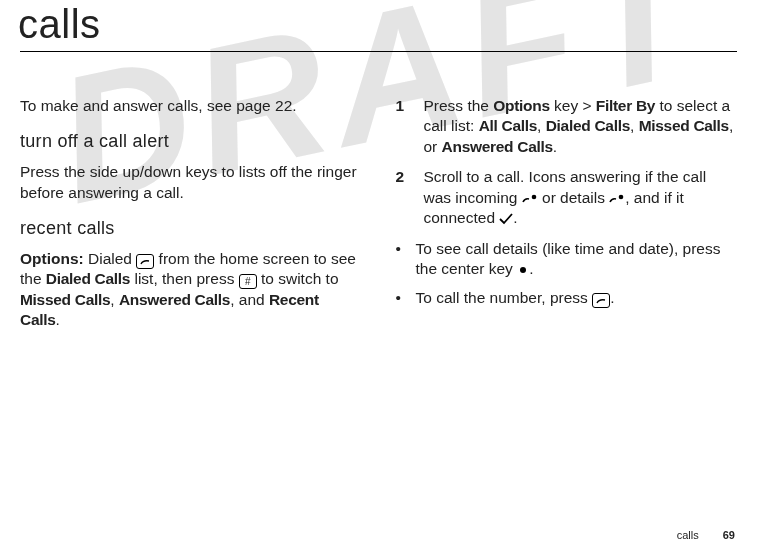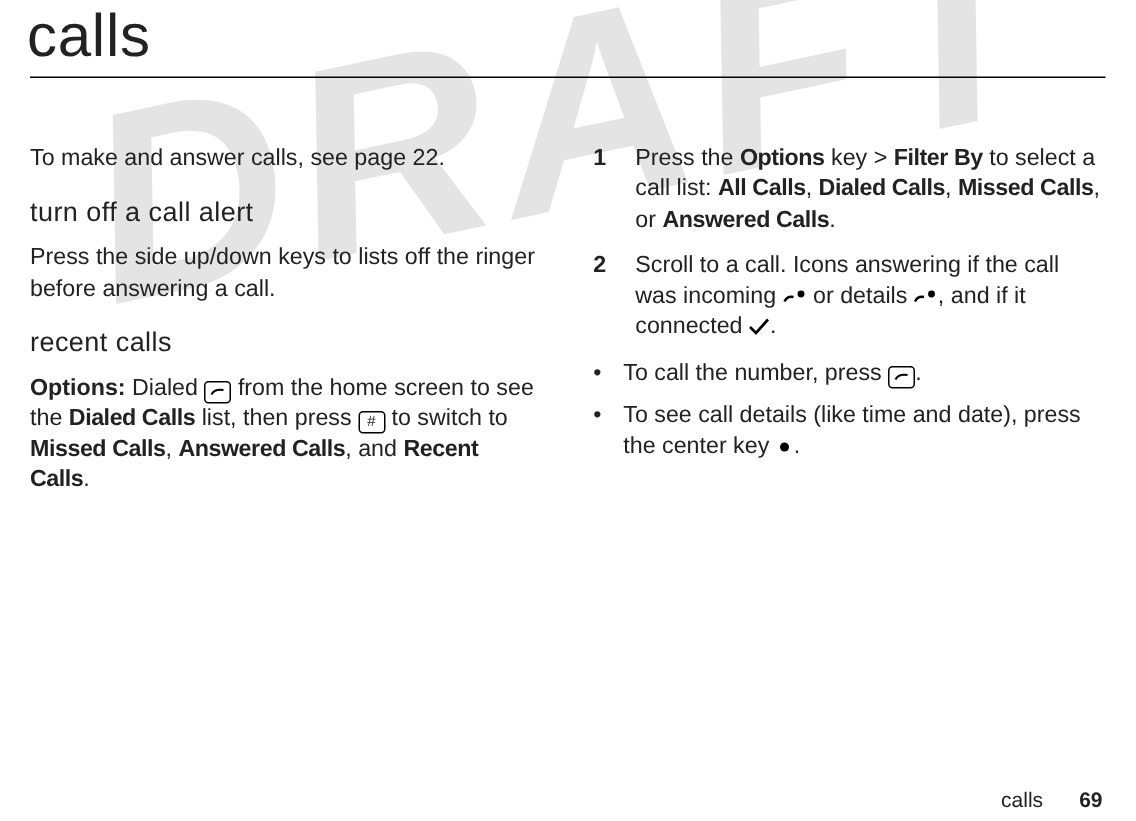--- a/index.html
+++ b/index.html
@@ -53,21 +53,21 @@
     padding: 0 2px;
     background: #fff;
   }
   .icon-svg { display:inline-block; vertical-align:-2px; }
   ol.numlist { list-style: none; margin: 0 0 8px 0; }
   ol.numlist > li { display:flex; margin-bottom:10px; }
   ol.numlist > li .num { font-weight:700; min-width:28px; }
   ul.bullets { list-style:none; margin:0; }
   ul.bullets > li { display:flex; margin-bottom:8px; }
   ul.bullets > li::before { content:"•"; min-width:20px; }
-  .footer { position:absolute; bottom:8px; right:22px; font-size:14px; }
+  .footer { position:absolute; bottom:8px; right:22px; font-size:11px; }
   .footer .label { margin-right:24px; }
   .footer .pagenum { font-weight:700; }
 </style>
 </head>
 <body>
 
 <div class="page">
   <div class="watermark">DRAFT</div>
 
   <div class="content">
@@ -112,29 +112,29 @@
                   </svg></span><span>, and if it connected </span><span><svg class="icon-svg" width="14" height="12" viewBox="0 0 14 12">
                     <path d="M1 6 L5 10 L13 1" stroke="#000" stroke-width="1.8" fill="none"></path>
                   </svg></span><span>.</span>
             </span>
           </li>
         </ol>
 
         <ul class="bullets">
           <li>
             <span>
-              <span>To call the number, press </span><span class="key-box"><svg class="icon-svg" width="12" height="10" viewBox="0 0 12 10">
-                    <path d="M2 7 Q4 3 10 4" stroke="#000" stroke-width="1.4" fill="none"></path>
+              <span>To see call details (like time and date), press the center key </span><span><svg class="icon-svg" width="12" height="12" viewBox="0 0 12 12">
+                    <circle cx="6" cy="6" r="3" fill="#000"></circle>
                   </svg></span><span>.</span>
             </span>
           </li>
           <li>
             <span>
-              <span>To see call details (like time and date), press the center key </span><span><svg class="icon-svg" width="12" height="12" viewBox="0 0 12 12">
-                    <circle cx="6" cy="6" r="3" fill="#000"></circle>
+              <span>To call the number, press </span><span class="key-box"><svg class="icon-svg" width="12" height="10" viewBox="0 0 12 10">
+                    <path d="M2 7 Q4 3 10 4" stroke="#000" stroke-width="1.4" fill="none"></path>
                   </svg></span><span>.</span>
             </span>
           </li>
         </ul>
       </div>
     </div>
   </div>
 
   <div class="footer">
     <span class="label">calls</span><span class="pagenum">69</span>

